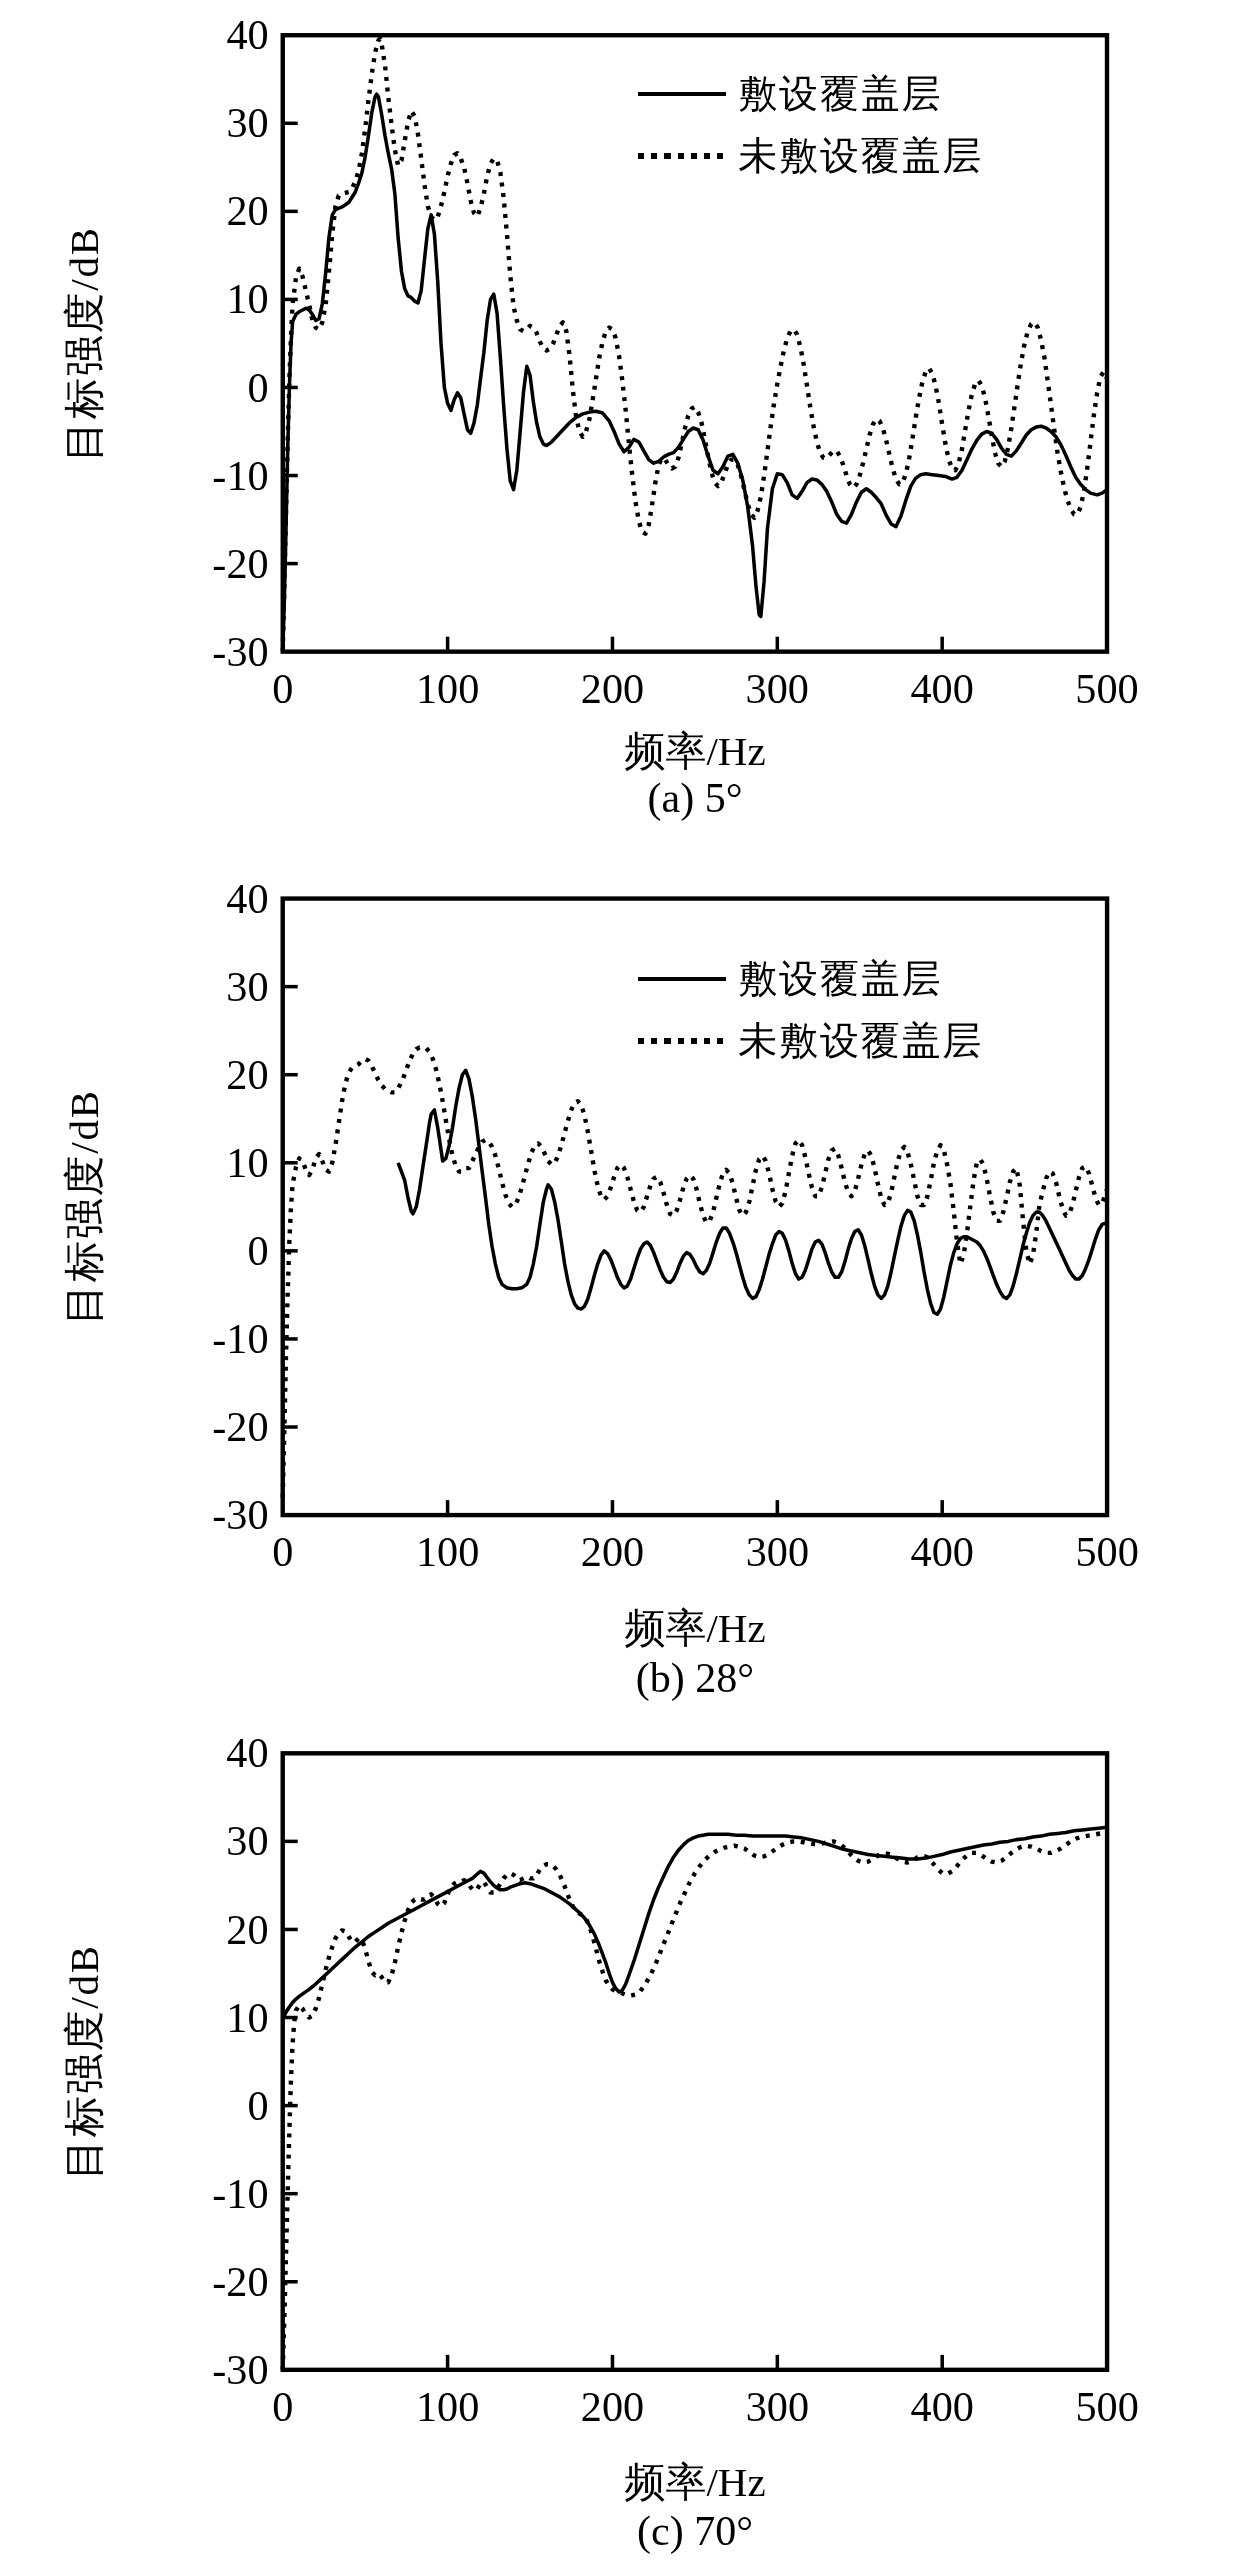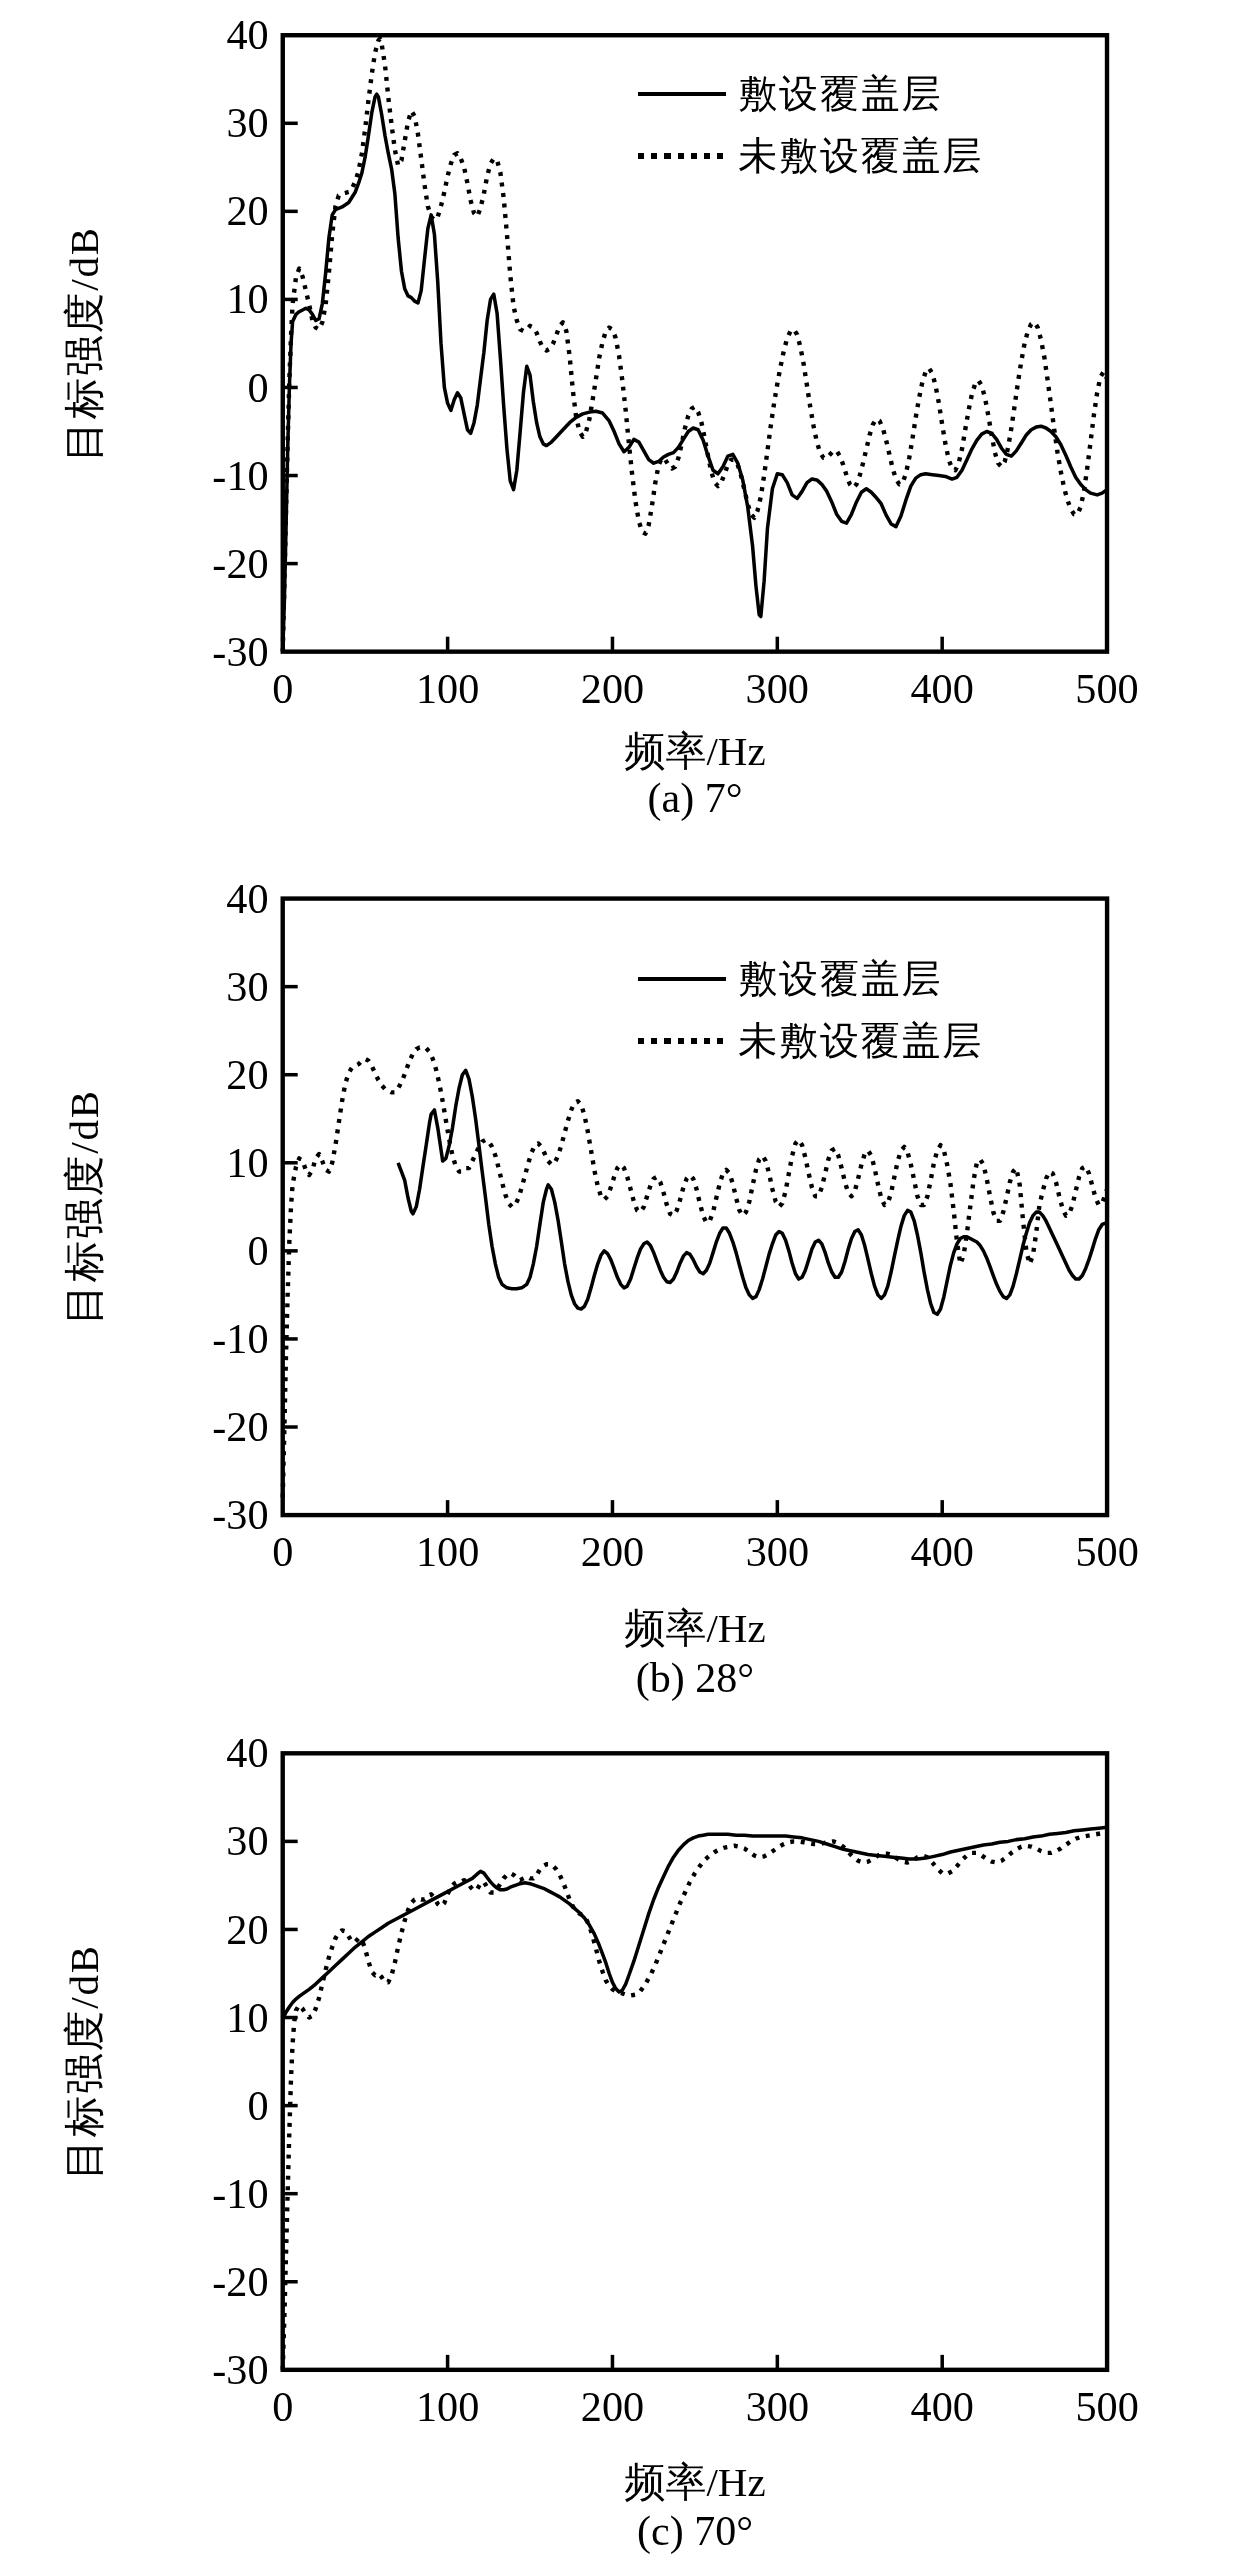--- a/index.html
+++ b/index.html
@@ -50,21 +50,21 @@
       <line x1="323" y1="540" x2="338" y2="540" stroke="#000000" stroke-width="4"></line>
       <text x="305" y="556" text-anchor="end">-10</text>
       <line x1="323" y1="640" x2="338" y2="640" stroke="#000000" stroke-width="4"></line>
       <text x="305" y="656" text-anchor="end">-20</text>
       <text x="305" y="756" text-anchor="end">-30</text>
       <polyline points="321.0,740.0 322.9,680.0 324.7,600.0 326.6,510.0 328.5,440.0 330.4,390.0 332.2,365.0 336.0,357.0 339.7,354.0 343.5,352.0 347.2,350.0 351.0,352.0 354.7,357.0 358.4,364.0 362.2,362.0 365.9,345.0 369.7,310.0 373.4,270.0 377.2,244.0 380.9,238.0 388.4,235.0 395.9,230.0 403.4,218.0 407.1,208.0 410.9,196.0 414.6,178.0 418.3,154.0 422.1,128.0 425.8,110.0 427.7,107.0 429.6,110.0 433.3,130.0 437.1,154.0 440.8,174.0 444.6,192.0 448.3,220.0 452.0,270.0 455.8,308.0 459.5,328.0 463.3,336.0 467.0,338.0 470.8,342.0 474.5,344.0 478.2,330.0 482.0,294.0 485.7,260.0 489.5,244.0 493.2,266.0 497.0,320.0 500.7,390.0 504.5,440.0 508.2,458.0 511.9,466.0 515.7,454.0 519.4,446.0 523.2,452.0 526.9,470.0 530.7,488.0 534.4,492.0 538.2,480.0 541.9,460.0 545.6,430.0 549.4,400.0 553.1,364.0 556.9,340.0 560.6,334.0 564.4,356.0 568.1,406.0 571.8,460.0 575.6,510.0 579.3,546.0 583.1,556.0 586.8,534.0 590.6,490.0 594.3,446.0 598.1,416.0 601.8,426.0 605.5,456.0 609.3,480.0 613.0,496.0 616.8,504.0 620.5,506.0 626.1,502.0 631.8,496.0 639.2,488.0 646.7,480.0 654.2,474.0 661.7,470.0 669.2,468.0 676.7,467.0 684.2,469.0 691.7,478.0 697.3,490.0 702.9,504.0 708.5,513.0 714.1,508.0 719.7,499.0 725.4,502.0 731.0,512.0 736.6,522.0 742.2,526.0 747.8,524.0 753.4,519.0 759.0,516.0 764.7,514.0 770.3,508.0 775.9,499.0 781.5,490.0 787.1,486.0 792.7,488.0 798.4,500.0 804.0,518.0 809.6,534.0 815.2,538.0 820.8,530.0 826.4,518.0 832.1,516.0 837.7,526.0 843.3,545.0 848.9,575.0 854.5,620.0 858.3,665.0 862.0,698.0 863.9,700.0 867.6,660.0 871.4,600.0 877.0,555.0 882.6,538.0 888.2,539.0 893.8,548.0 899.4,562.0 905.1,566.0 910.7,558.0 916.3,548.0 921.9,544.0 927.5,545.0 933.1,550.0 938.8,558.0 944.4,570.0 950.0,584.0 955.6,592.0 961.2,594.0 966.8,584.0 972.5,570.0 978.1,559.0 983.7,555.0 989.3,559.0 994.9,565.0 1000.5,572.0 1006.2,585.0 1011.8,595.0 1017.4,598.0 1023.0,586.0 1028.6,568.0 1034.2,552.0 1039.8,543.0 1045.5,539.0 1051.1,538.0 1058.6,539.0 1066.1,540.0 1073.5,541.0 1081.0,544.0 1086.6,542.0 1092.3,534.0 1097.9,522.0 1103.5,510.0 1109.1,500.0 1114.7,493.0 1120.3,490.0 1126.0,492.0 1131.6,499.0 1137.2,509.0 1142.8,516.0 1148.4,518.0 1154.0,512.0 1159.7,503.0 1165.3,494.0 1170.9,488.0 1176.5,485.0 1182.1,484.0 1187.7,486.0 1193.4,490.0 1199.0,496.0 1204.6,505.0 1210.2,517.0 1215.8,530.0 1221.4,542.0 1227.0,550.0 1232.7,556.0 1238.3,560.0 1245.8,562.0 1251.4,560.0 1257.0,556.0" fill="none" stroke="#000000" stroke-width="4" stroke-linejoin="round" stroke-linecap="butt"></polyline>
       <polyline points="321.0,740.0 322.9,660.0 324.7,580.0 326.6,500.0 328.5,430.0 330.4,380.0 332.2,345.0 336.0,315.0 339.7,305.0 343.5,314.0 347.2,330.0 351.0,346.0 354.7,364.0 358.4,372.0 362.2,374.0 365.9,366.0 369.7,346.0 373.4,310.0 377.2,266.0 380.9,234.0 384.6,222.0 388.4,220.0 395.9,218.0 399.6,214.0 403.4,206.0 407.1,194.0 410.9,174.0 414.6,146.0 418.3,114.0 422.1,84.0 425.8,60.0 429.6,46.0 431.4,44.0 433.3,50.0 437.1,74.0 440.8,110.0 444.6,142.0 448.3,170.0 452.0,188.0 455.8,182.0 459.5,160.0 463.3,138.0 467.0,126.0 470.8,132.0 474.5,152.0 478.2,180.0 482.0,210.0 485.7,234.0 489.5,246.0 493.2,250.0 497.0,246.0 500.7,234.0 504.5,218.0 508.2,200.0 511.9,186.0 515.7,176.0 519.4,174.0 523.2,180.0 526.9,190.0 530.7,208.0 534.4,228.0 538.2,242.0 541.9,246.0 545.6,236.0 549.4,220.0 553.1,200.0 556.9,186.0 560.6,180.0 564.4,182.0 568.1,196.0 571.8,224.0 575.6,266.0 579.3,312.0 583.1,348.0 586.8,364.0 590.6,374.0 594.3,376.0 598.1,374.0 601.8,370.0 605.5,372.0 609.3,378.0 613.0,388.0 616.8,396.0 620.5,398.0 624.3,396.0 628.0,390.0 631.8,380.0 635.5,370.0 639.2,366.0 643.0,376.0 646.7,404.0 650.5,444.0 654.2,474.0 658.0,490.0 661.7,496.0 665.4,490.0 669.2,476.0 672.9,454.0 676.7,430.0 680.4,406.0 684.2,388.0 687.9,376.0 691.7,372.0 695.4,374.0 699.1,384.0 702.9,404.0 706.6,432.0 710.4,466.0 714.1,504.0 717.9,540.0 721.6,570.0 725.4,592.0 729.1,604.0 732.8,606.0 736.6,596.0 740.3,574.0 744.1,548.0 747.8,528.0 751.6,520.0 755.3,522.0 759.0,528.0 762.8,532.0 766.5,530.0 770.3,520.0 774.0,504.0 777.8,486.0 781.5,472.0 785.3,464.0 789.0,462.0 792.7,468.0 796.5,480.0 800.2,498.0 804.0,518.0 807.7,536.0 811.5,548.0 815.2,552.0 819.0,548.0 822.7,538.0 826.4,528.0 830.2,522.0 833.9,522.0 837.7,528.0 841.4,540.0 845.2,556.0 848.9,572.0 852.6,584.0 856.4,588.0 860.1,580.0 863.9,564.0 867.6,540.0 871.4,512.0 875.1,484.0 878.9,458.0 882.6,436.0 886.3,416.0 890.1,398.0 893.8,384.0 897.6,376.0 901.3,374.0 905.1,380.0 908.8,394.0 912.6,414.0 916.3,438.0 920.0,462.0 923.8,484.0 927.5,502.0 931.3,514.0 935.0,520.0 938.8,520.0 942.5,516.0 946.2,512.0 950.0,512.0 953.7,518.0 957.5,528.0 961.2,540.0 965.0,550.0 968.7,554.0 972.5,550.0 976.2,540.0 979.9,526.0 983.7,510.0 987.4,494.0 991.2,482.0 994.9,476.0 998.7,478.0 1002.4,486.0 1006.2,500.0 1009.9,516.0 1013.6,532.0 1017.4,544.0 1021.1,550.0 1024.9,548.0 1028.6,538.0 1032.4,520.0 1036.1,498.0 1039.8,474.0 1043.6,452.0 1047.3,434.0 1051.1,422.0 1054.8,418.0 1058.6,424.0 1062.3,438.0 1066.1,458.0 1069.8,482.0 1073.5,504.0 1077.3,522.0 1081.0,532.0 1084.8,534.0 1088.5,526.0 1092.3,510.0 1096.0,488.0 1099.8,466.0 1103.5,448.0 1107.2,436.0 1111.0,432.0 1114.7,438.0 1118.5,452.0 1122.2,472.0 1126.0,494.0 1129.7,514.0 1133.4,526.0 1137.2,530.0 1140.9,524.0 1144.7,508.0 1148.4,486.0 1152.2,460.0 1155.9,434.0 1159.7,410.0 1163.4,390.0 1167.1,376.0 1170.9,368.0 1174.6,366.0 1178.4,372.0 1182.1,386.0 1185.9,406.0 1189.6,432.0 1193.4,460.0 1197.1,488.0 1200.8,514.0 1204.6,536.0 1208.3,554.0 1212.1,568.0 1215.8,578.0 1219.6,584.0 1223.3,584.0 1227.0,576.0 1230.8,558.0 1234.5,532.0 1238.3,502.0 1242.0,472.0 1245.8,446.0 1249.5,428.0 1253.3,422.0 1257.0,430.0" fill="none" stroke="#000000" stroke-width="5" stroke-linejoin="round" stroke-linecap="butt" stroke-dasharray="4.5 7.5"></polyline>
     </svg>
   <div class="ylabel">目标强度/dB</div>
   <div class="xlabel" style="top:724px">频率/Hz</div>
-  <div class="caption" style="top:774px">(a) 7°</div>
+  <div class="caption" style="top:774px">(a) 5°</div>
   <div class="legend" style="top:63px">
     <div class="legend-row">
       <span class="legend-sample solid"></span>
       <span class="legend-label">敷设覆盖层</span>
     </div>
     <div class="legend-row">
       <span class="legend-sample dotted"></span>
       <span class="legend-label">未敷设覆盖层</span>
     </div>
   </div>

